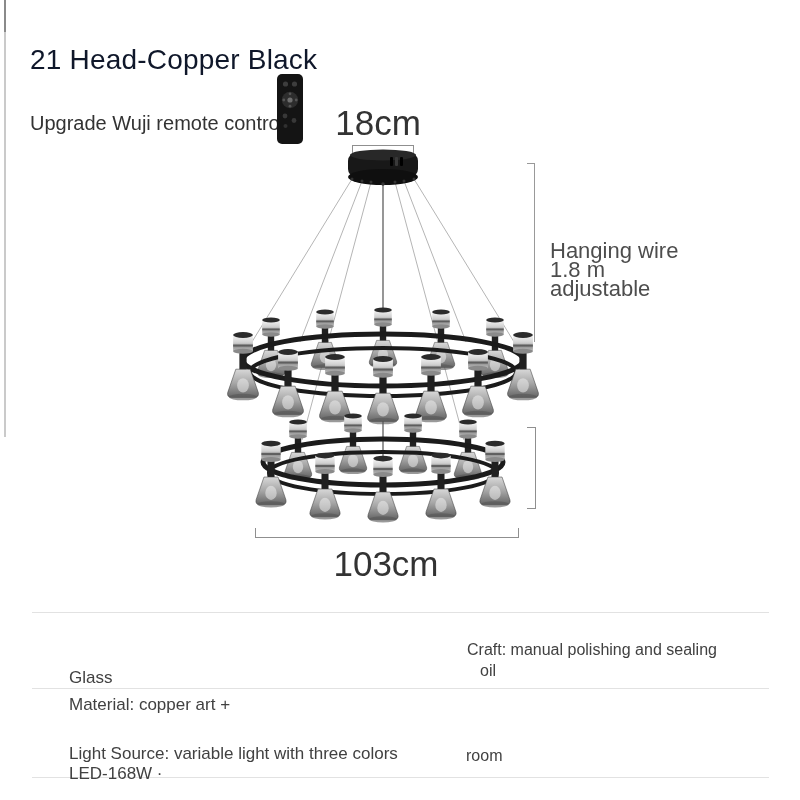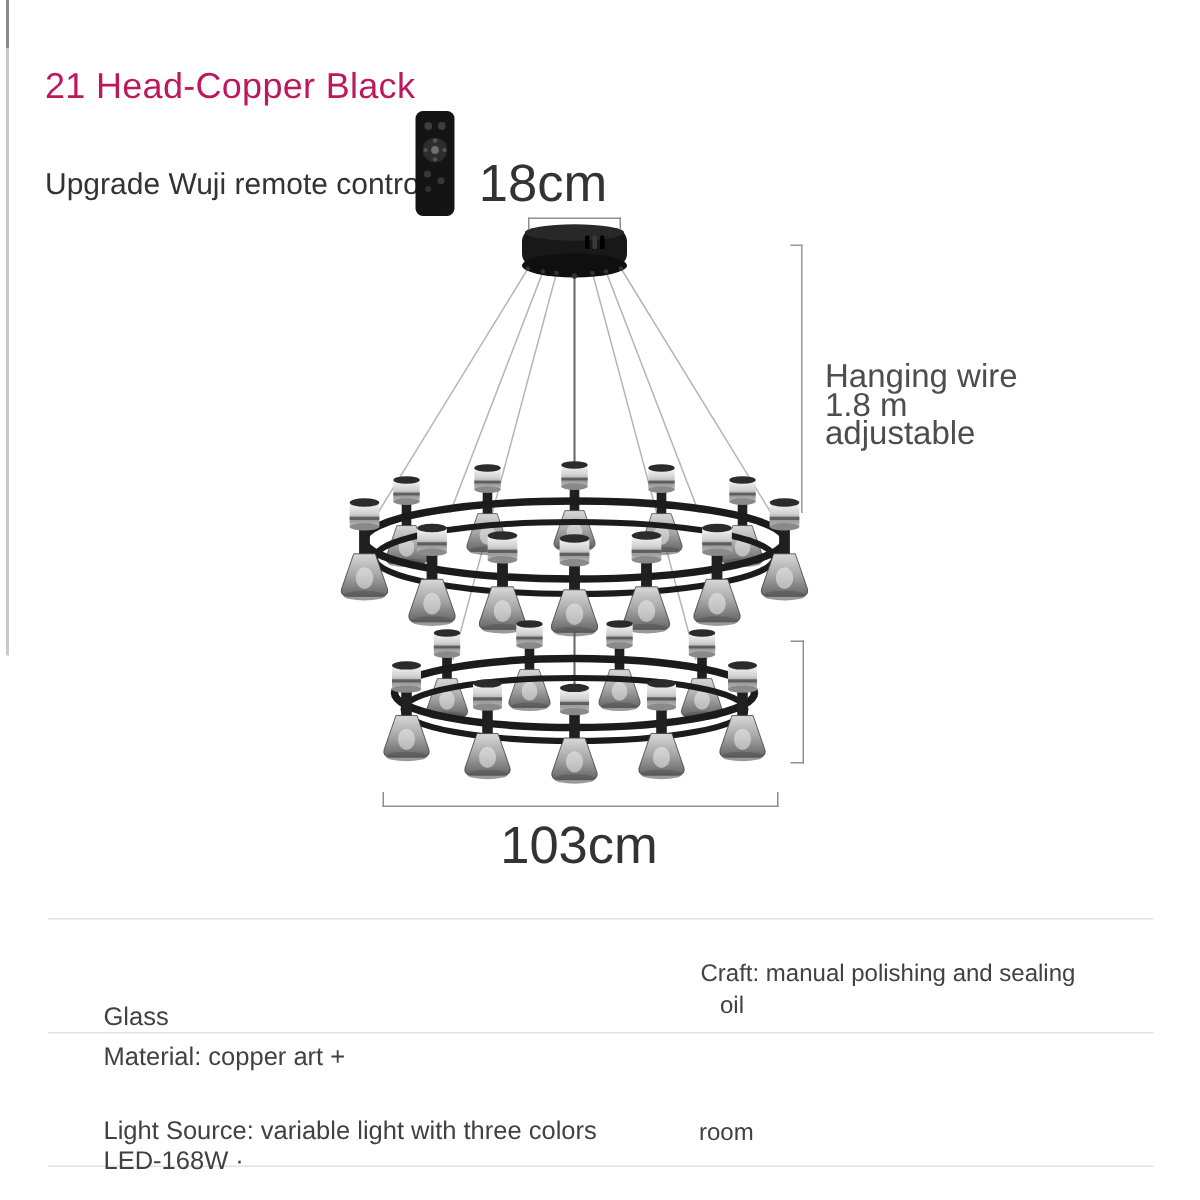--- a/index.html
+++ b/index.html
@@ -1,21 +1,21 @@
 <!DOCTYPE html>
 <html><head>
 <meta charset="utf-8">
 <style>
   html,body{margin:0;padding:0;background:#ffffff;}
   #canvas{
     position:relative;width:800px;height:800px;background:#ffffff;overflow:hidden;
     font-family:"Liberation Sans","DejaVu Sans",sans-serif;color:#2b2b2b;
   }
   .abs{position:absolute;}
-  .title{font-size:24px;letter-spacing:0.2px;color:#be185d;}
+  .title{font-size:28px;letter-spacing:0.2px;color:#0f172a;}
   .subtitle{font-size:20px;color:#333333;}
   .dim-label{font-size:35px;color:#333333;font-weight:400;text-align:center;}
   .note{font-size:22px;line-height:19px;color:#4d4d4d;}
   .spec-l{font-size:17px;color:#414141;}
   .spec-r{font-size:16px;color:#414141;}
   .divider{height:1px;background:#e2e2e2;}
   
   .brk-top{border-top:1px solid #8f8f8f;border-left:1px solid #8f8f8f;border-right:1px solid #8f8f8f;}
   .brk-right{border-top:1px solid #999999;border-right:1px solid #999999;}
   .brk-side{border-top:1px solid #8f8f8f;border-right:1px solid #8f8f8f;border-bottom:1px solid #8f8f8f;}
@@ -137,21 +137,21 @@
 
     <g>
       <use href="#lamp-head" transform="translate(271,470) scale(0.88)"></use>
       <use href="#lamp-head" transform="translate(325,482) scale(0.88)"></use>
       <use href="#lamp-head" transform="translate(383,485) scale(0.88)"></use>
       <use href="#lamp-head" transform="translate(441,482) scale(0.88)"></use>
       <use href="#lamp-head" transform="translate(495,470) scale(0.88)"></use>
     </g>
   </svg>
 
-  <div class="abs dim-label" style="left:312px;top:103px;width:100px;">18cm</div>
+  <div class="abs dim-label" style="left:328px;top:103px;width:100px;">18cm</div>
   <div class="abs brk-top" style="left:352px;top:145px;width:60px;height:7px;"></div>
 
   <div class="abs brk-right" style="left:527px;top:163px;width:7px;height:178px;"></div>
   <div class="abs note" style="left:550px;top:241px;width:160px;">
     <div>Hanging wire 1.8 m</div>
     <div>adjustable</div>
   </div>
 
   <div class="abs brk-side" style="left:527px;top:427px;width:8px;height:80px;"></div>
 

